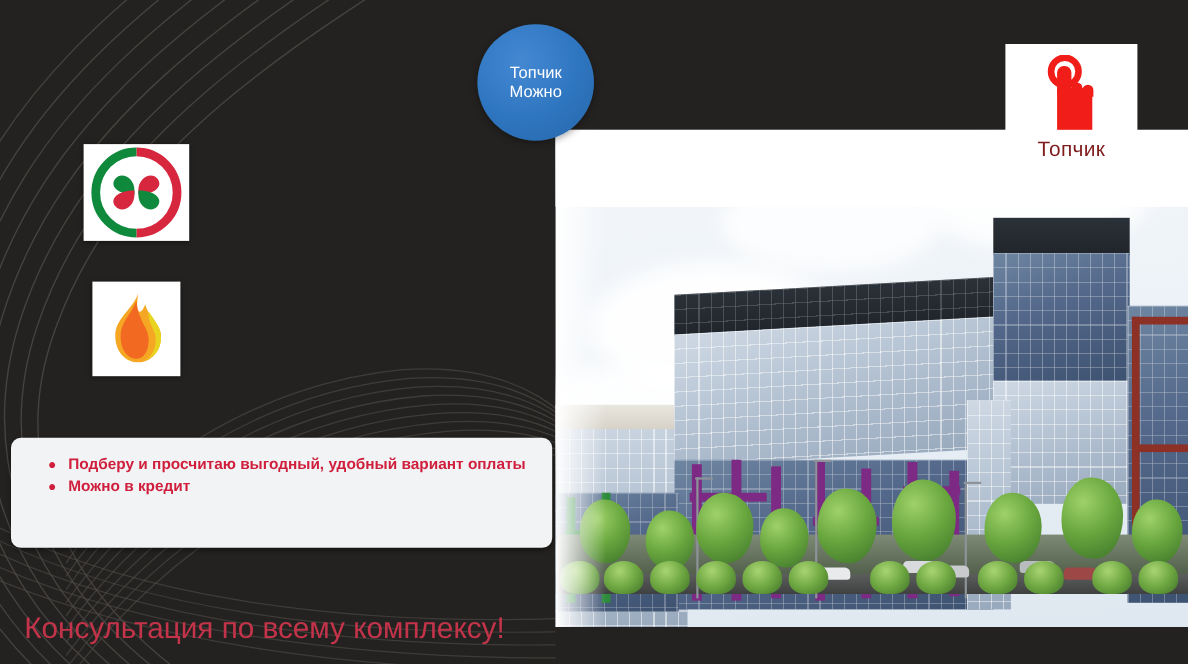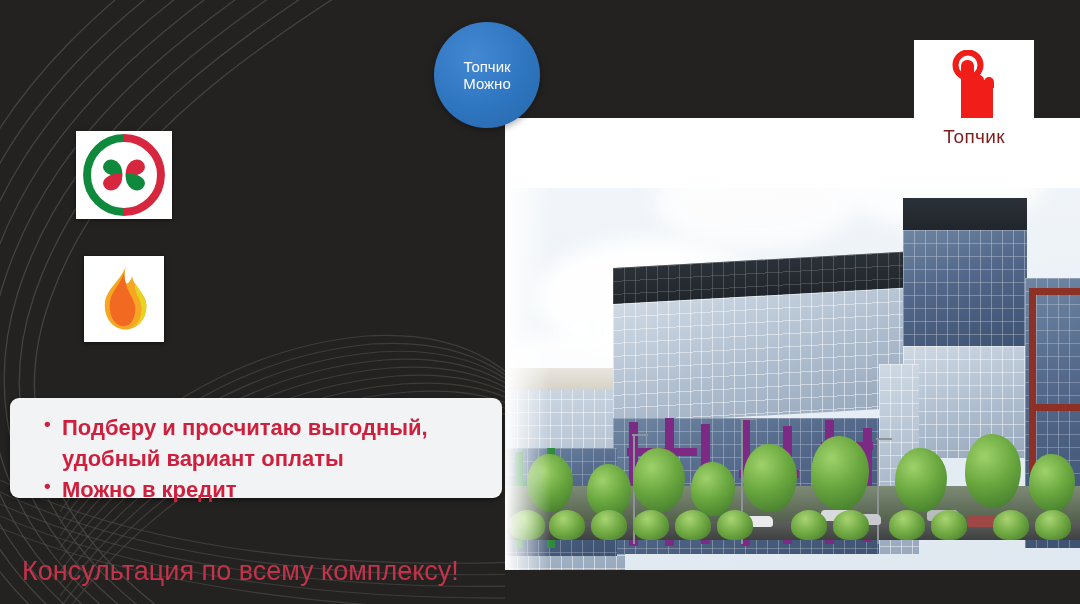--- a/index.html
+++ b/index.html
@@ -72,21 +72,21 @@
   #card-bullets  {left:10px; top:398px;width:492px;height:100px;}
 
   .headline{
     position:absolute;left:34px;top:50%;transform:translateY(-50%);
     font-size:30px;font-weight:bold;line-height:1.28;white-space:nowrap;
   }
   #headline-1-text{color:#d6273f;}
   #headline-2-text{color:#12774a;white-space:normal;width:470px;}
 
   .bullet-list{position:absolute;left:34px;top:14px;margin:0;padding:0;list-style:none;
-    color:#cf1f3c;font-size:22px;font-weight:bold;line-height:1.42;}
+    color:#cf1f3c;font-size:14px;font-weight:bold;line-height:1.42;}
   .bullet-list li{position:relative;padding-left:18px;}
   .bullet-list li:before{content:"•";position:absolute;left:0;top:-1px;font-size:19px;}
 
   
   .logo-tile{position:absolute;background:#ffffff;box-shadow:0 1px 4px rgba(0,0,0,.5);}
   #logo-clover{left:76px;top:131px;width:96px;height:88px;}
   #logo-flame {left:84px;top:256px;width:80px;height:86px;}
   .logo-tile svg{display:block;width:100%;height:100%;}
 
   

